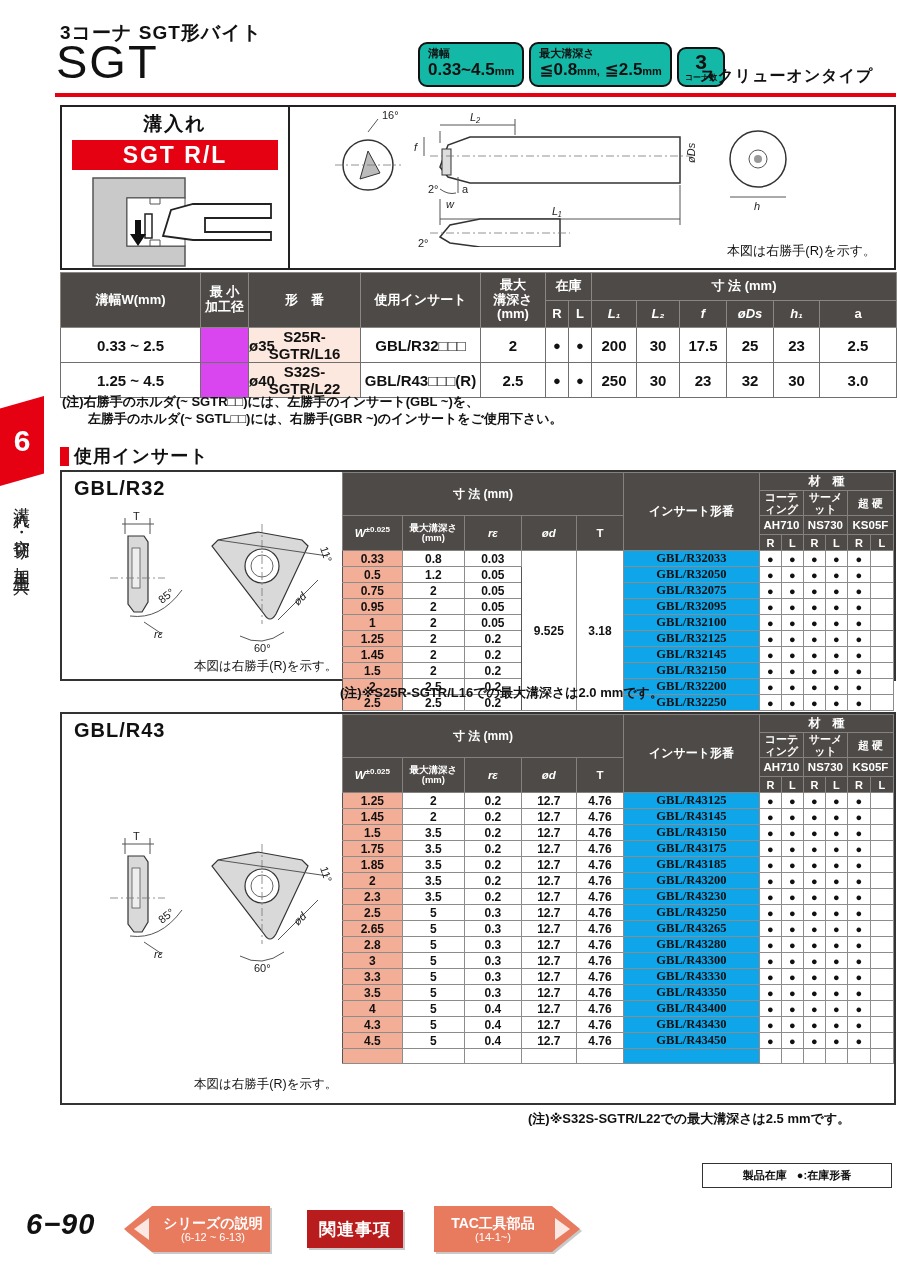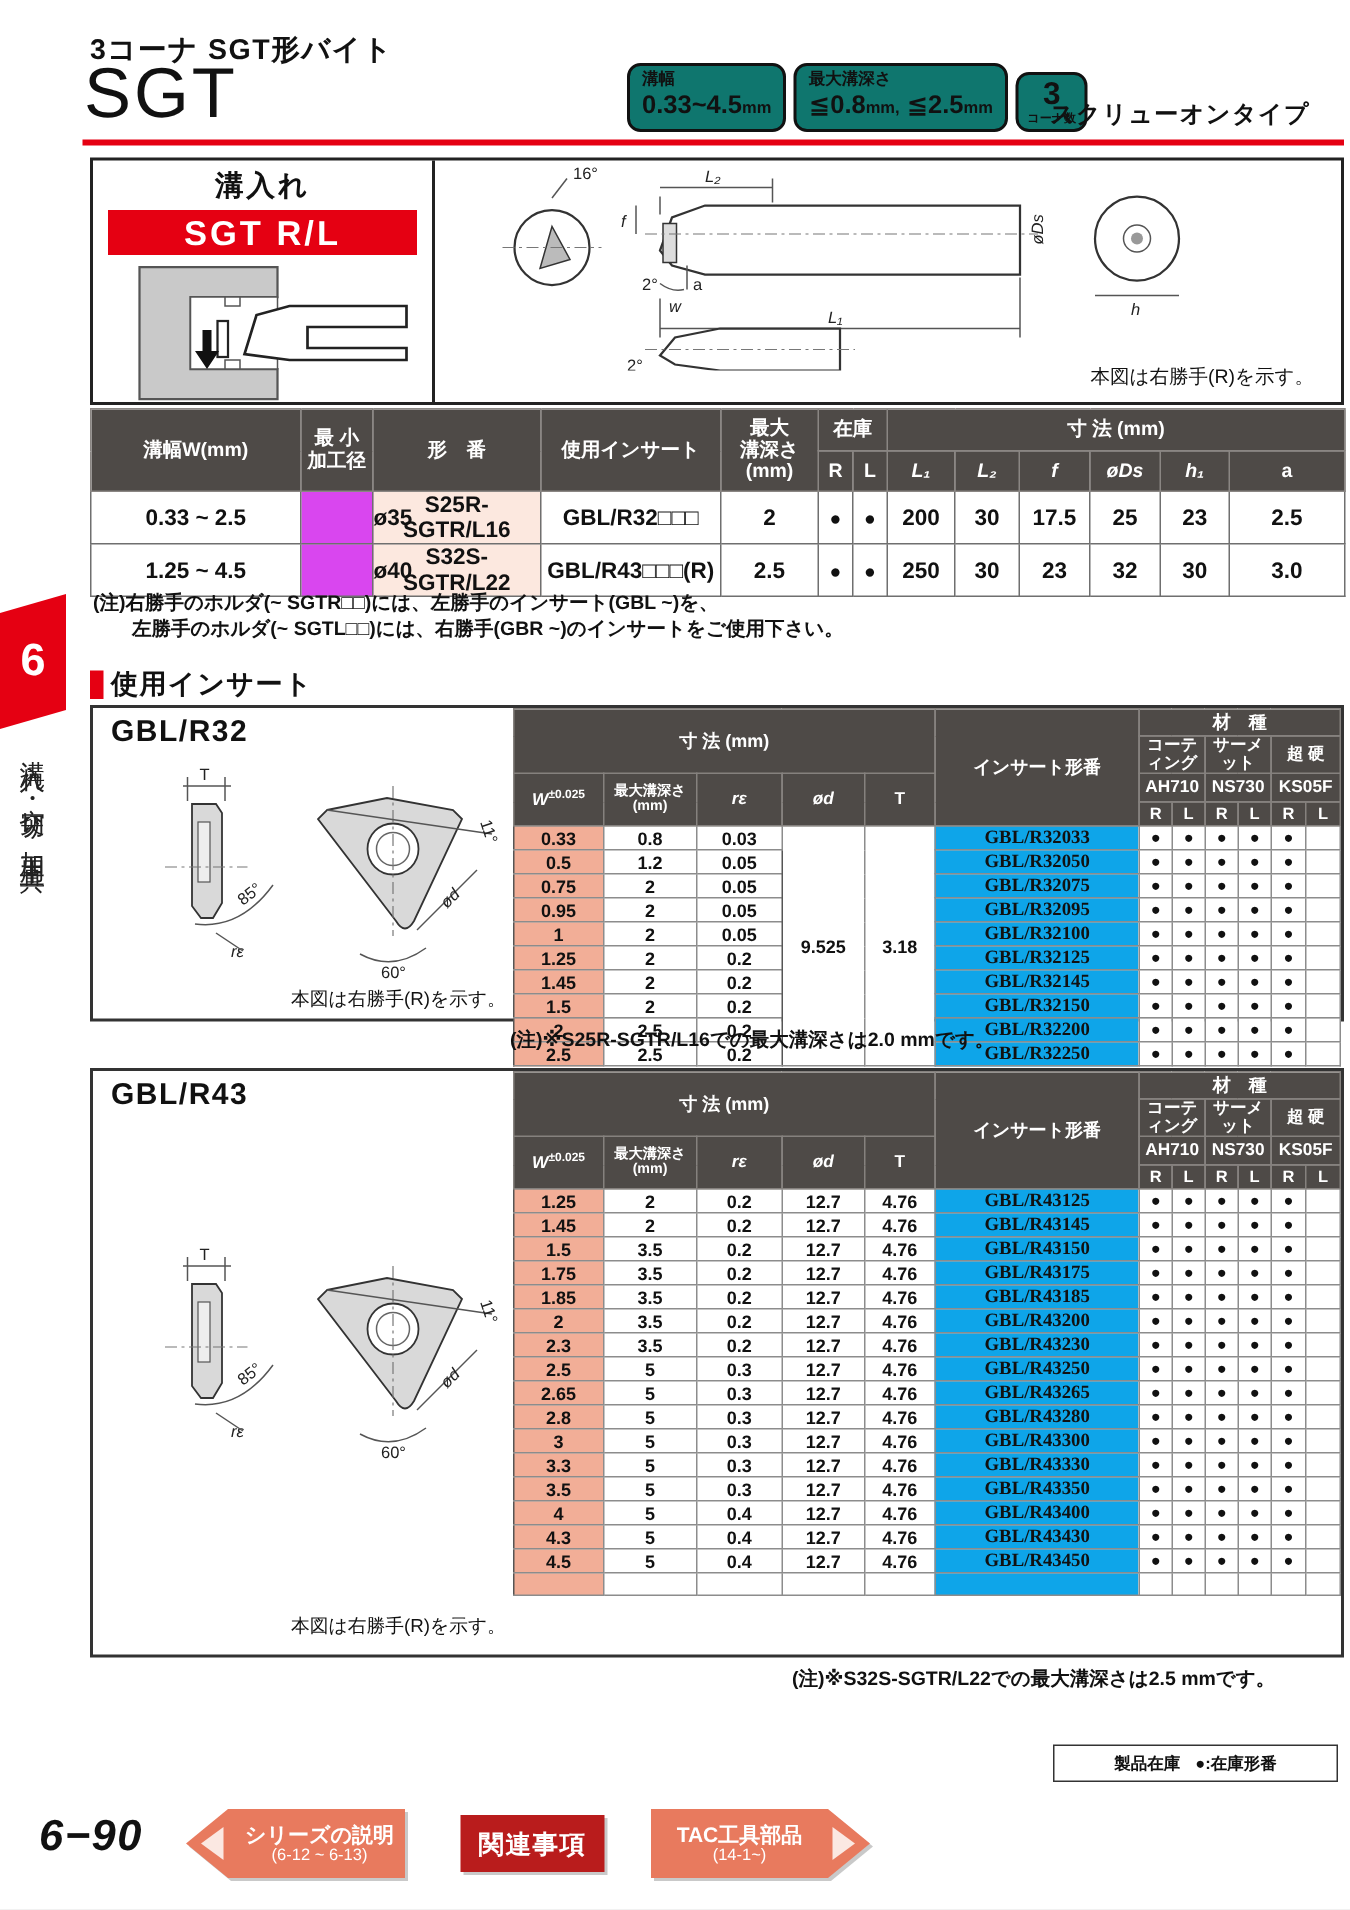--- a/index.html
+++ b/index.html
@@ -3,21 +3,21 @@
 <meta charset="utf-8">
 <style>
   html,body{margin:0;padding:0;background:#e8e8e8;}
   .page{position:relative;width:900px;height:1273px;background:#fff;margin:0 auto;
         font-family:"Liberation Sans","DejaVu Sans",sans-serif;color:#111;overflow:hidden;}
 
   
   .cat-label{position:absolute;left:60px;top:20px;font-size:19px;font-weight:700;letter-spacing:1px;}
   .series-title{position:absolute;left:56px;top:34px;font-size:47px;font-weight:400;letter-spacing:2px;}
   .badges{position:absolute;left:418px;top:42px;display:flex;gap:5px;align-items:flex-end;}
-  .badge{border:2px solid #111;border-radius:9px;background:#0f766e;padding:3px 8px 4px;min-height:40px;box-sizing:border-box;}
+  .badge{border:2px solid #111;border-radius:9px;background:#14b8a6;padding:3px 8px 4px;min-height:40px;box-sizing:border-box;}
   .badge .b-label{font-size:11px;font-weight:600;line-height:13px;}
   .badge .b-val{font-size:17px;font-weight:700;line-height:20px;white-space:nowrap;}
   .badge .b-val .small{font-size:11px;font-weight:700;}
   .badge.corner{text-align:center;padding:2px 6px 3px;}
   .badge.corner .b-big{font-size:21px;font-weight:700;line-height:22px;}
   .badge.corner .b-sub{font-size:8px;font-weight:600;line-height:9px;}
   .type-label{position:absolute;left:700px;top:66px;font-size:16px;font-weight:600;letter-spacing:1px;}
   .red-rule{position:absolute;left:55px;top:93px;width:841px;height:4px;background:#e50012;}
 
   

